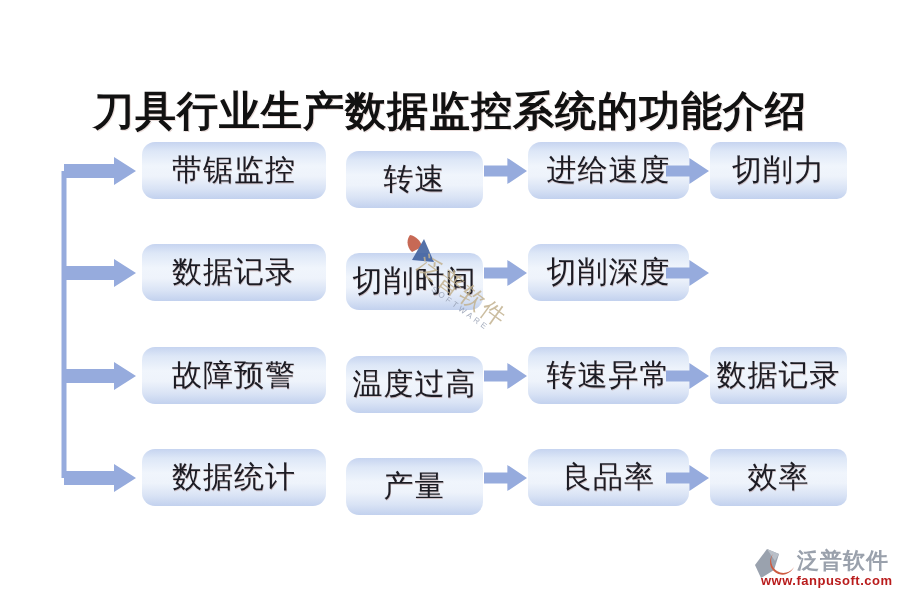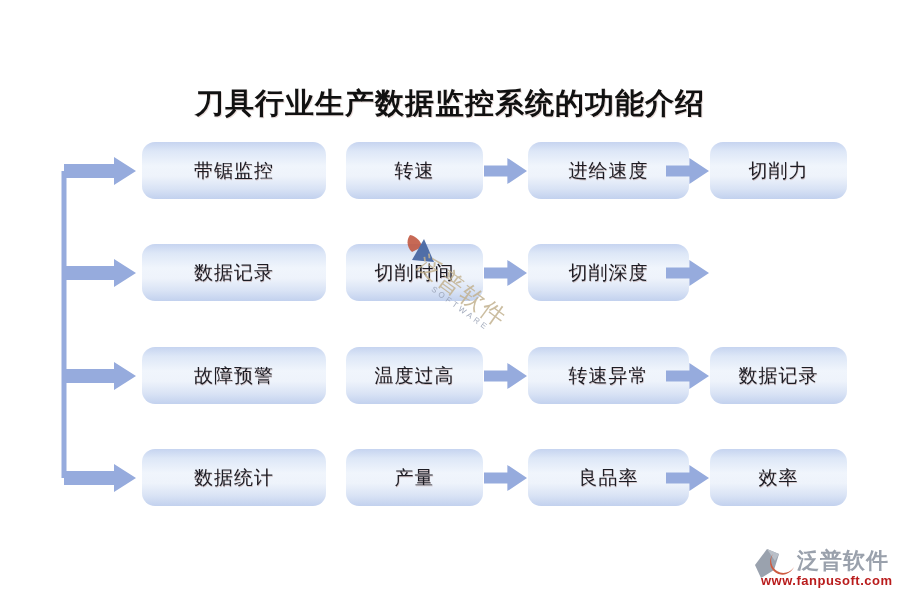--- a/index.html
+++ b/index.html
@@ -2,34 +2,34 @@
 <html><head>
 <meta charset="utf-8">
 <style>
   html,body{margin:0;padding:0;background:#ffffff;}
   .stage{
     position:relative;width:900px;height:600px;background:#ffffff;overflow:hidden;
     font-family:"Liberation Serif","DejaVu Serif",serif;
   }
   .title{
     position:absolute;left:0;top:84px;width:900px;text-align:center;
-    font-size:29px;font-weight:bold;color:#111111;letter-spacing:1px;
+    font-size:41px;font-weight:bold;color:#111111;letter-spacing:1px;
     text-shadow:1px 1px 0 rgba(170,120,110,0.25);
   }
   .box{
     position:absolute;height:57px;border-radius:13px;
     background:linear-gradient(180deg,#c6d4f0 0%,#dde7f7 16%,#f0f5fc 42%,#eef3fb 60%,#d9e3f5 82%,#c2d1ee 100%);
     display:flex;align-items:center;justify-content:center;
-    font-size:19px;color:#1c1c24;letter-spacing:1px;
+    font-size:30px;color:#1c1c24;letter-spacing:1px;
     text-shadow:0.6px 0.6px 0 rgba(150,90,80,0.30);
     z-index:1;
   }
   .r0{top:142px;} .r1{top:244px;} .r2{top:347px;} .r3{top:449px;}
-  .c0{left:142px;width:184px;} .c1{left:346px;width:137px;}
-  .c2{left:528px;width:161px;} .c3{left:710px;width:137px;}
+  .c0{left:142px;width:184px;} .c1{left:346px;width:137px;margin-top:9px;}
+  .c2{left:528px;width:161px;} .c3{left:710px;width:137px;border-radius:10px;}
   .flow-arrow{position:absolute;width:43px;height:30px;z-index:1;}
   .a1{left:484px;} .a2{left:666px;}
   .ar0{top:156px;} .ar1{top:258px;} .ar2{top:361px;} .ar3{top:463px;}
   .connector{position:absolute;left:56px;top:140px;z-index:0;}
   .watermark{position:absolute;left:394px;top:230px;width:150px;height:90px;z-index:3;pointer-events:none;}
   .wm-logo{position:absolute;left:6px;top:4px;opacity:0.88;}
   .wm-text{
     position:absolute;left:34px;top:20px;transform:rotate(36deg);transform-origin:left top;
     font-family:"Liberation Sans","DejaVu Sans",sans-serif;line-height:1.05;
   }

